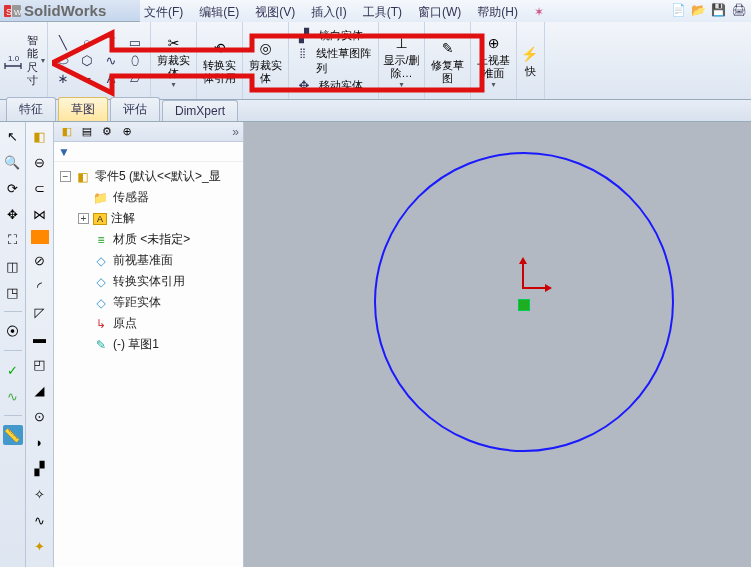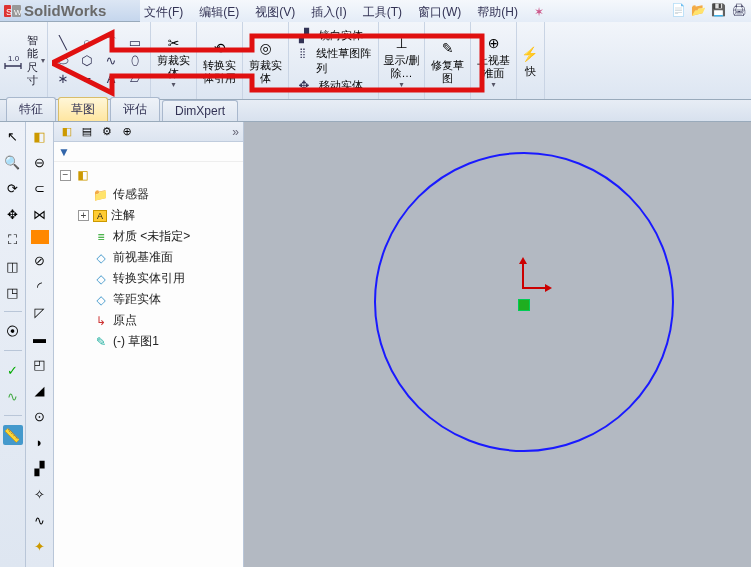--- a/index.html
+++ b/index.html
@@ -232,20 +232,21 @@
       <span class="tt">⊕</span>
       <span class="pin">»</span>
     </div>
     <div class="filter-row">
       <span style="color:#36a;">▼</span>
     </div>
     <div class="tree">
       <div class="tree-node">
         <span class="exp">−</span>
         <span class="nic" style="color:#c90;">◧</span>
+        <span>零件5  (默认&lt;&lt;默认&gt;_显</span>
       </div>
       <div class="tree-children">
         <div class="tree-node">
           <span class="noexp"></span>
           <span class="nic" style="color:#c90;">📁</span>
           <span>传感器</span>
         </div>
         <div class="tree-node">
           <span class="exp">+</span>
           <span class="nic" style="background:#fc3;border:1px solid #c90;width:14px;height:12px;font-size:9px;">A</span>

